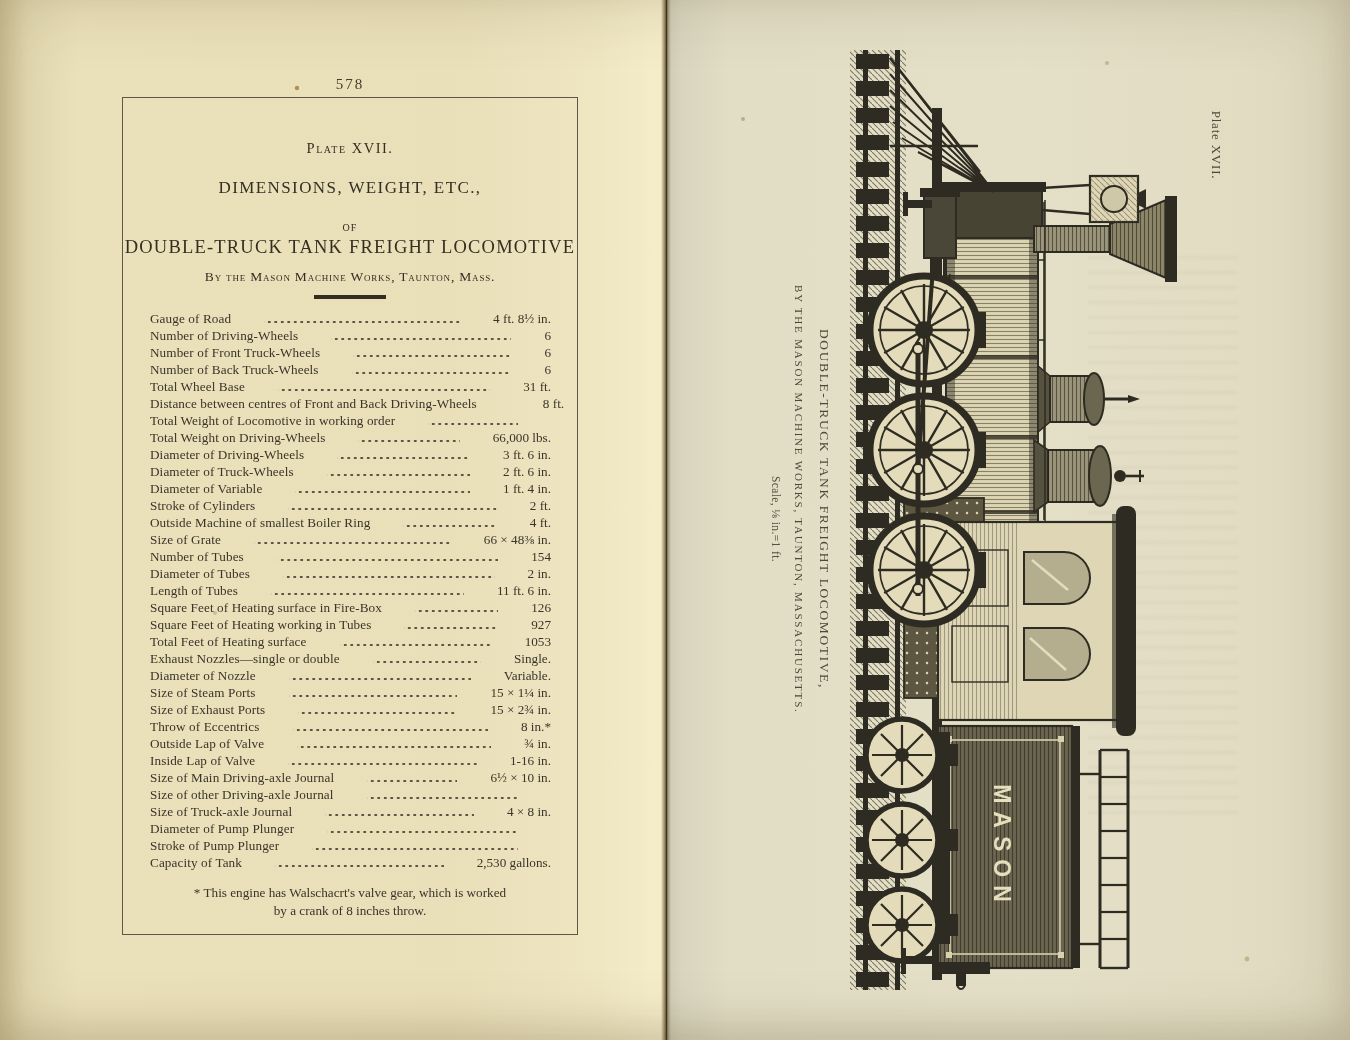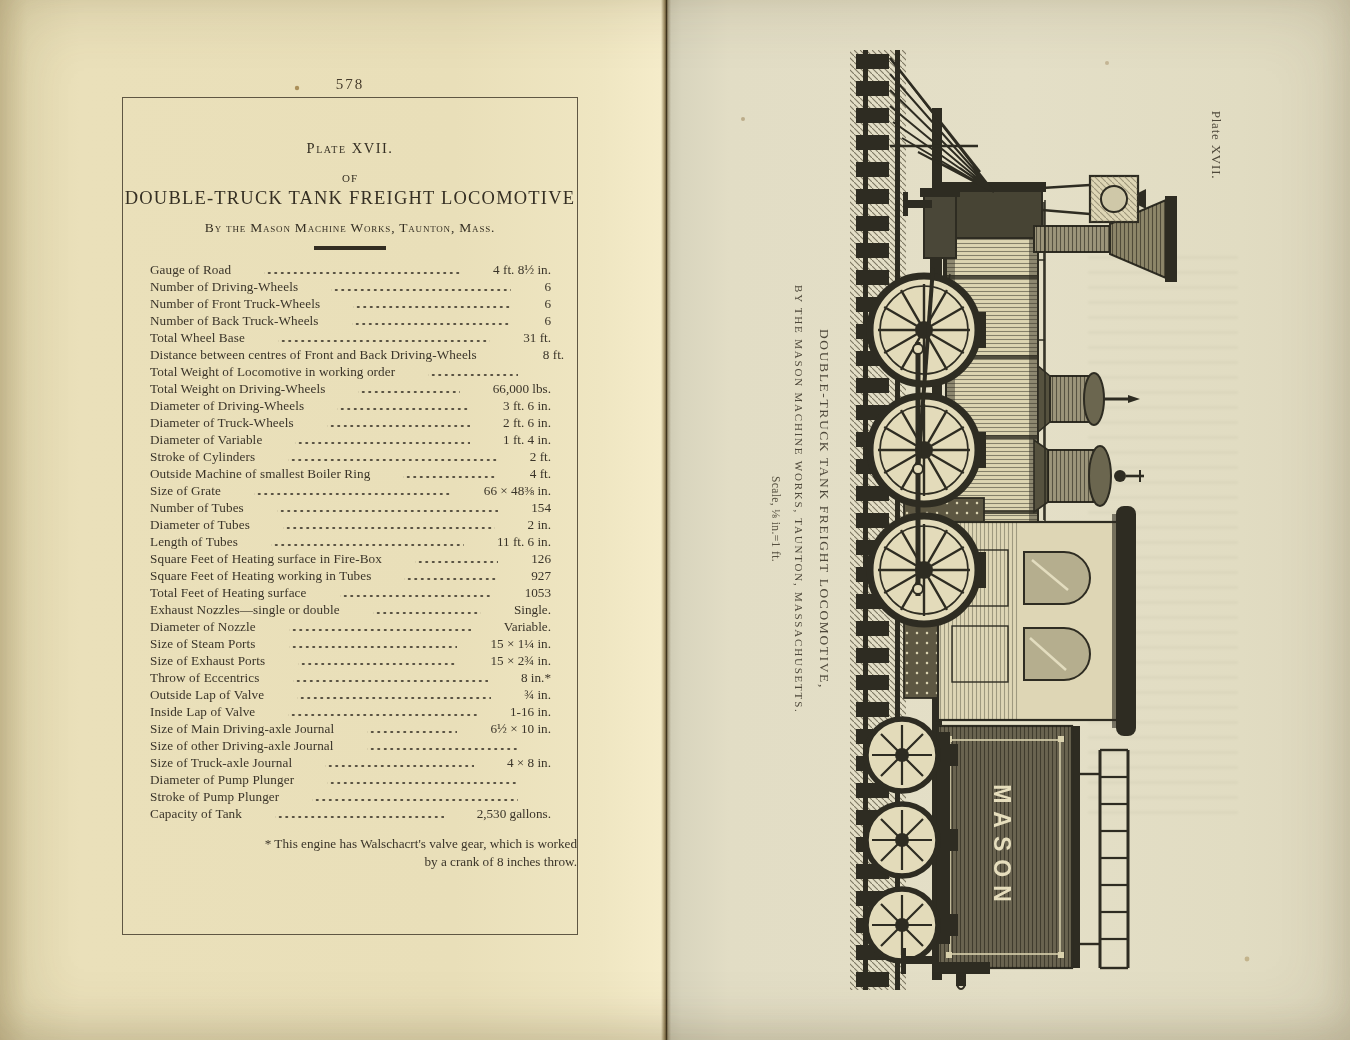--- a/index.html
+++ b/index.html
@@ -22,32 +22,32 @@
     background:repeating-linear-gradient(to bottom,rgba(98,104,74,.09) 0 3px,rgba(98,104,74,0) 3px 15px);
     filter:blur(1.2px);}
   
   .page-no{position:absolute;left:122px;top:76px;width:456px;text-align:center;
     font-size:15px;letter-spacing:2px;color:#463c2c;}
   .plate-box{position:absolute;left:122px;top:97px;width:456px;height:838px;
     border:1.5px solid rgba(55,48,33,.78);box-sizing:border-box;}
   .hd{ text-align:center;color:#352f23;}
   .hd-plate{margin-top:42px;font-size:14.5px;font-variant:small-caps;letter-spacing:1.5px;}
   .hd-title{margin-top:21px;font-size:17px;letter-spacing:1.4px;}
-  .hd-of{margin-top:11px;font-size:16px;font-variant:small-caps;letter-spacing:1px;}
+  .hd-of{margin-top:21px;font-size:14px;font-variant:small-caps;letter-spacing:1px;}
   .hd-subject{margin-top:2px;font-size:18.5px;letter-spacing:1.2px;}
   .hd-byline{margin-top:11px;font-size:13.5px;font-variant:small-caps;letter-spacing:.8px;}
   .hd-rule{width:72px;height:4px;background:#332d22;margin:10px auto 0;}
   .spec-list{margin:11px 26px 0 27px;}
   .spec-row{display:flex;align-items:flex-end;height:17px;font-size:13.2px;color:#3a3429;gap:31px;}
   .spec-label{white-space:nowrap;letter-spacing:.1px;}
   .spec-leader{flex:1 1 auto;align-self:stretch;margin:0 2px;
     background-image:radial-gradient(circle,rgba(58,52,41,.85) 1px,rgba(58,52,41,0) 1.5px);
     background-size:6.5px 6px;background-repeat:repeat-x;background-position:2px calc(100% - 2.5px);}
   .spec-value{white-space:nowrap;}
-  .footnote{margin-top:13px;text-align:right;font-size:13.2px;color:#3a3429;line-height:18px;}
+  .footnote{margin-top:13px;text-align:center;font-size:13.2px;color:#3a3429;line-height:18px;}
   
   .vtext{position:absolute;transform:rotate(90deg);transform-origin:50% 50%;
     white-space:nowrap;text-align:center;color:#4e483a;}
   .cap-title{left:668px;top:477px;width:312px;font-size:13.5px;letter-spacing:1.6px;}
   .cap-byline{left:612px;top:466px;width:374px;font-size:11px;letter-spacing:1.8px;}
   .cap-scale{left:714px;top:513px;width:124px;font-size:11.5px;letter-spacing:.4px;color:#565040;}
   .plate-label{left:1174px;top:137px;width:84px;font-size:13px;letter-spacing:.8px;}
   
   .engraving{position:absolute;left:550px;top:350px;width:940px;height:340px;transform:rotate(90deg);}
 </style>
@@ -59,20 +59,21 @@
   <div class="page-left"></div>
   <div class="page-right"></div>
   <div class="gutter"></div>
   <div class="ghost"></div>
   <div class="specks"></div>
 
   <div class="page-no">578</div>
 
   <div class="plate-box">
     <div class="hd hd-plate">Plate XVII.</div>
+    <div class="hd hd-title">DIMENSIONS, WEIGHT, ETC.,</div>
     <div class="hd hd-of">of</div>
     <div class="hd hd-subject">DOUBLE-TRUCK TANK FREIGHT LOCOMOTIVE</div>
     <div class="hd hd-byline">By the Mason Machine Works, Taunton, Mass.</div>
     <div class="hd-rule"></div>
 
     <div class="spec-list">
 
         <div class="spec-row">
           <span class="spec-label">Gauge of Road</span>
           <span class="spec-leader"></span>

